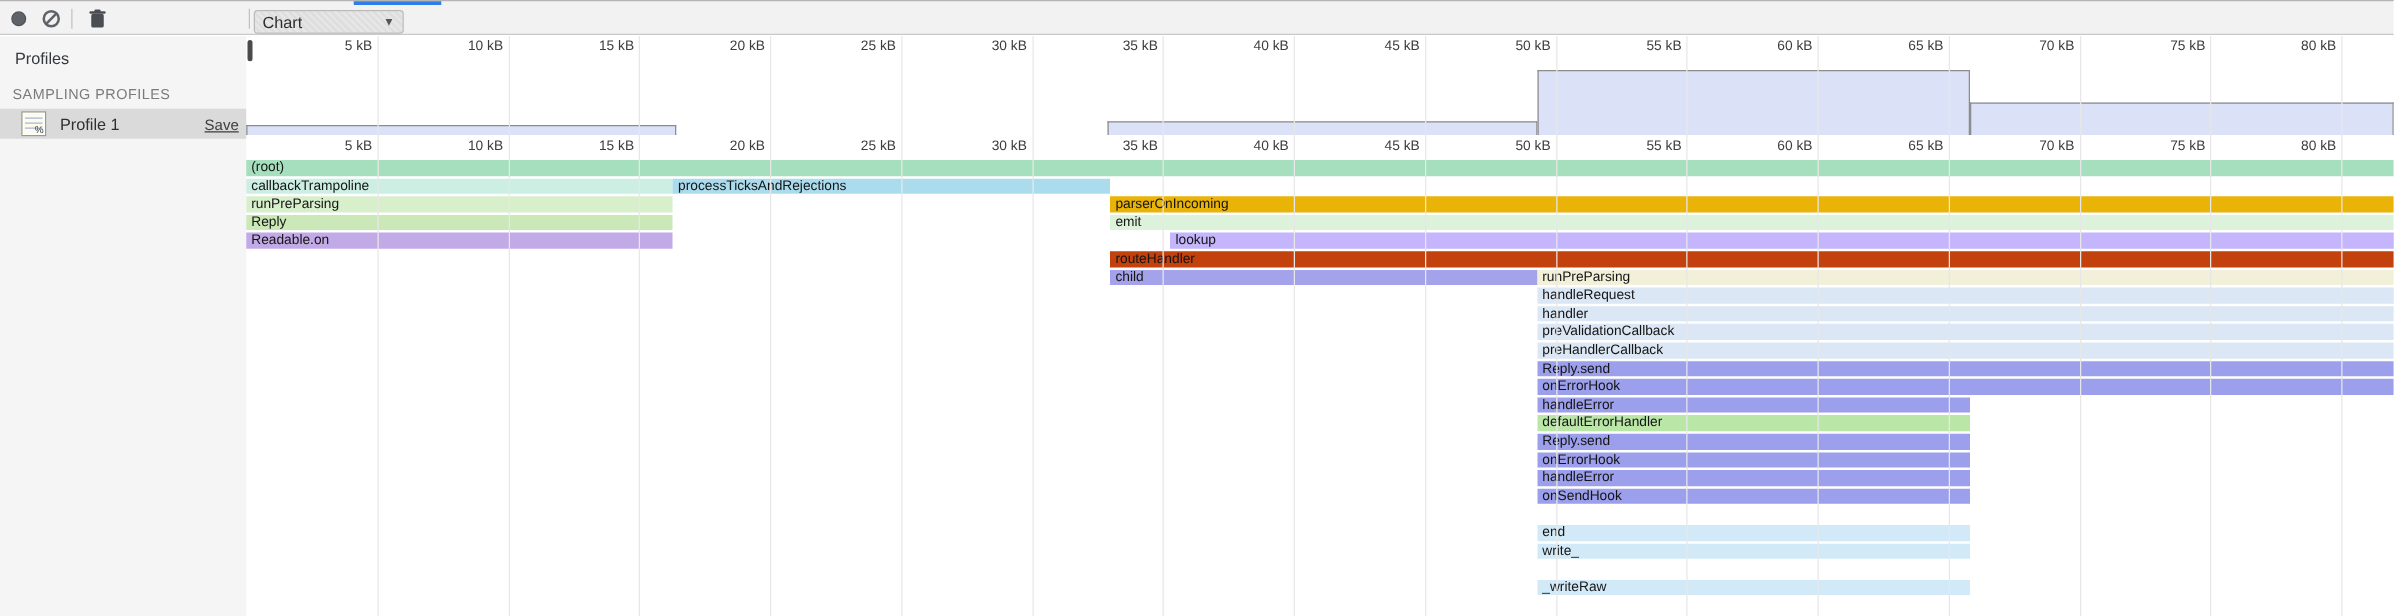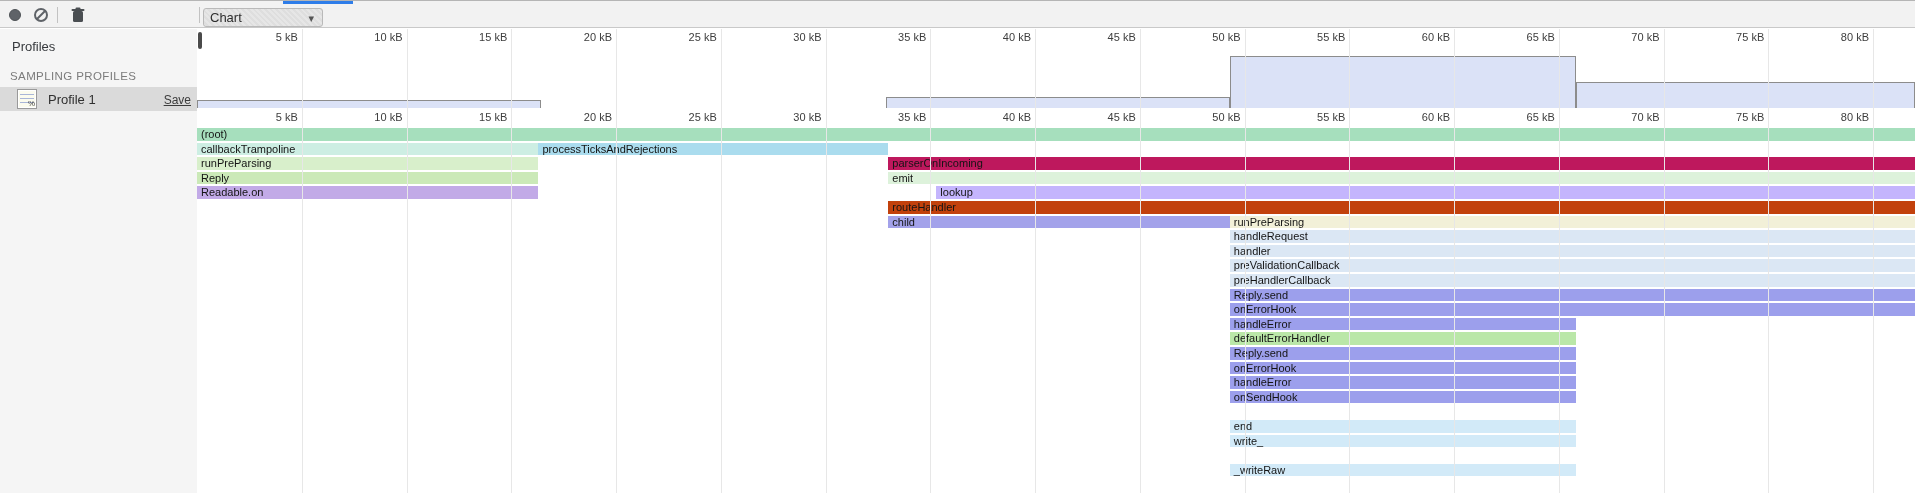--- a/index.html
+++ b/index.html
@@ -102,21 +102,21 @@
         <div class="ov-seg" style="left: 689.255px; width: 343.58px; top: 68px; height: 11px; background: rgb(219, 226, 247);"></div>
         <div class="ov-seg" style="left: 1032.83px; width: 345.675px; top: 27px; height: 52px; background: rgb(219, 226, 247);"></div>
         <div class="ov-seg" style="left: 1378.51px; width: 339.39px; top: 53px; height: 26px; background: rgb(219, 226, 247);"></div>
       </div>
     <div id="axis-header"></div>
     <div id="flame">
         <div class="frame" style="left: 0px; width: 1717.9px; top: 20px; height: 12.6px; background: rgb(166, 223, 189);">(root)</div>
         <div class="frame" style="left: 0px; width: 341.485px; top: 34.6px; height: 12.6px; background: rgb(205, 238, 227);">callbackTrampoline</div>
         <div class="frame" style="left: 341.485px; width: 349.865px; top: 34.6px; height: 12.6px; background: rgb(170, 220, 238);">processTicksAndRejections</div>
         <div class="frame" style="left: 0px; width: 341.485px; top: 49.2px; height: 12.6px; background: rgb(216, 239, 203);">runPreParsing</div>
-        <div class="frame" style="left: 691.35px; width: 1026.55px; top: 49.2px; height: 12.6px; background: #be185d;">parserOnIncoming</div>
+        <div class="frame" style="left: 691.35px; width: 1026.55px; top: 49.2px; height: 12.6px; background: #eab308;">parserOnIncoming</div>
         <div class="frame" style="left: 0px; width: 341.485px; top: 63.8px; height: 12.6px; background: rgb(203, 233, 184);">Reply</div>
         <div class="frame" style="left: 691.35px; width: 1026.55px; top: 63.8px; height: 12.6px; background: rgb(221, 242, 219);">emit</div>
         <div class="frame" style="left: 0px; width: 341.485px; top: 78.4px; height: 12.6px; background: rgb(194, 170, 231);">Readable.on</div>
         <div class="frame" style="left: 691.35px; width: 1193px; top: 78.4px; height: 12.6px; background: #c4b5fd; margin-left: 48px;">lookup</div>
         <div class="frame" style="left: 691.35px; width: 1026.55px; top: 93px; height: 12.6px; background: #c2410c;">routeHandler</div>
         <div class="frame dotted" style="left: 691.35px; width: 341.485px; top: 107.6px; height: 12.6px; background: rgb(163, 162, 234);">child</div>
         <div class="frame" style="left: 1032.83px; width: 685.065px; top: 107.6px; height: 12.6px; background: rgb(242, 240, 216);">runPreParsing</div>
         <div class="frame" style="left: 1032.83px; width: 717px; top: 122.2px; height: 12.6px; background: rgb(219, 231, 244);">handleRequest</div>
         <div class="frame" style="left: 1032.83px; width: 685.065px; top: 136.8px; height: 12.6px; background: rgb(219, 231, 244);">handler</div>
         <div class="frame" style="left: 1032.83px; width: 685.065px; top: 151.4px; height: 12.6px; background: rgb(219, 231, 244);">preValidationCallback</div>

